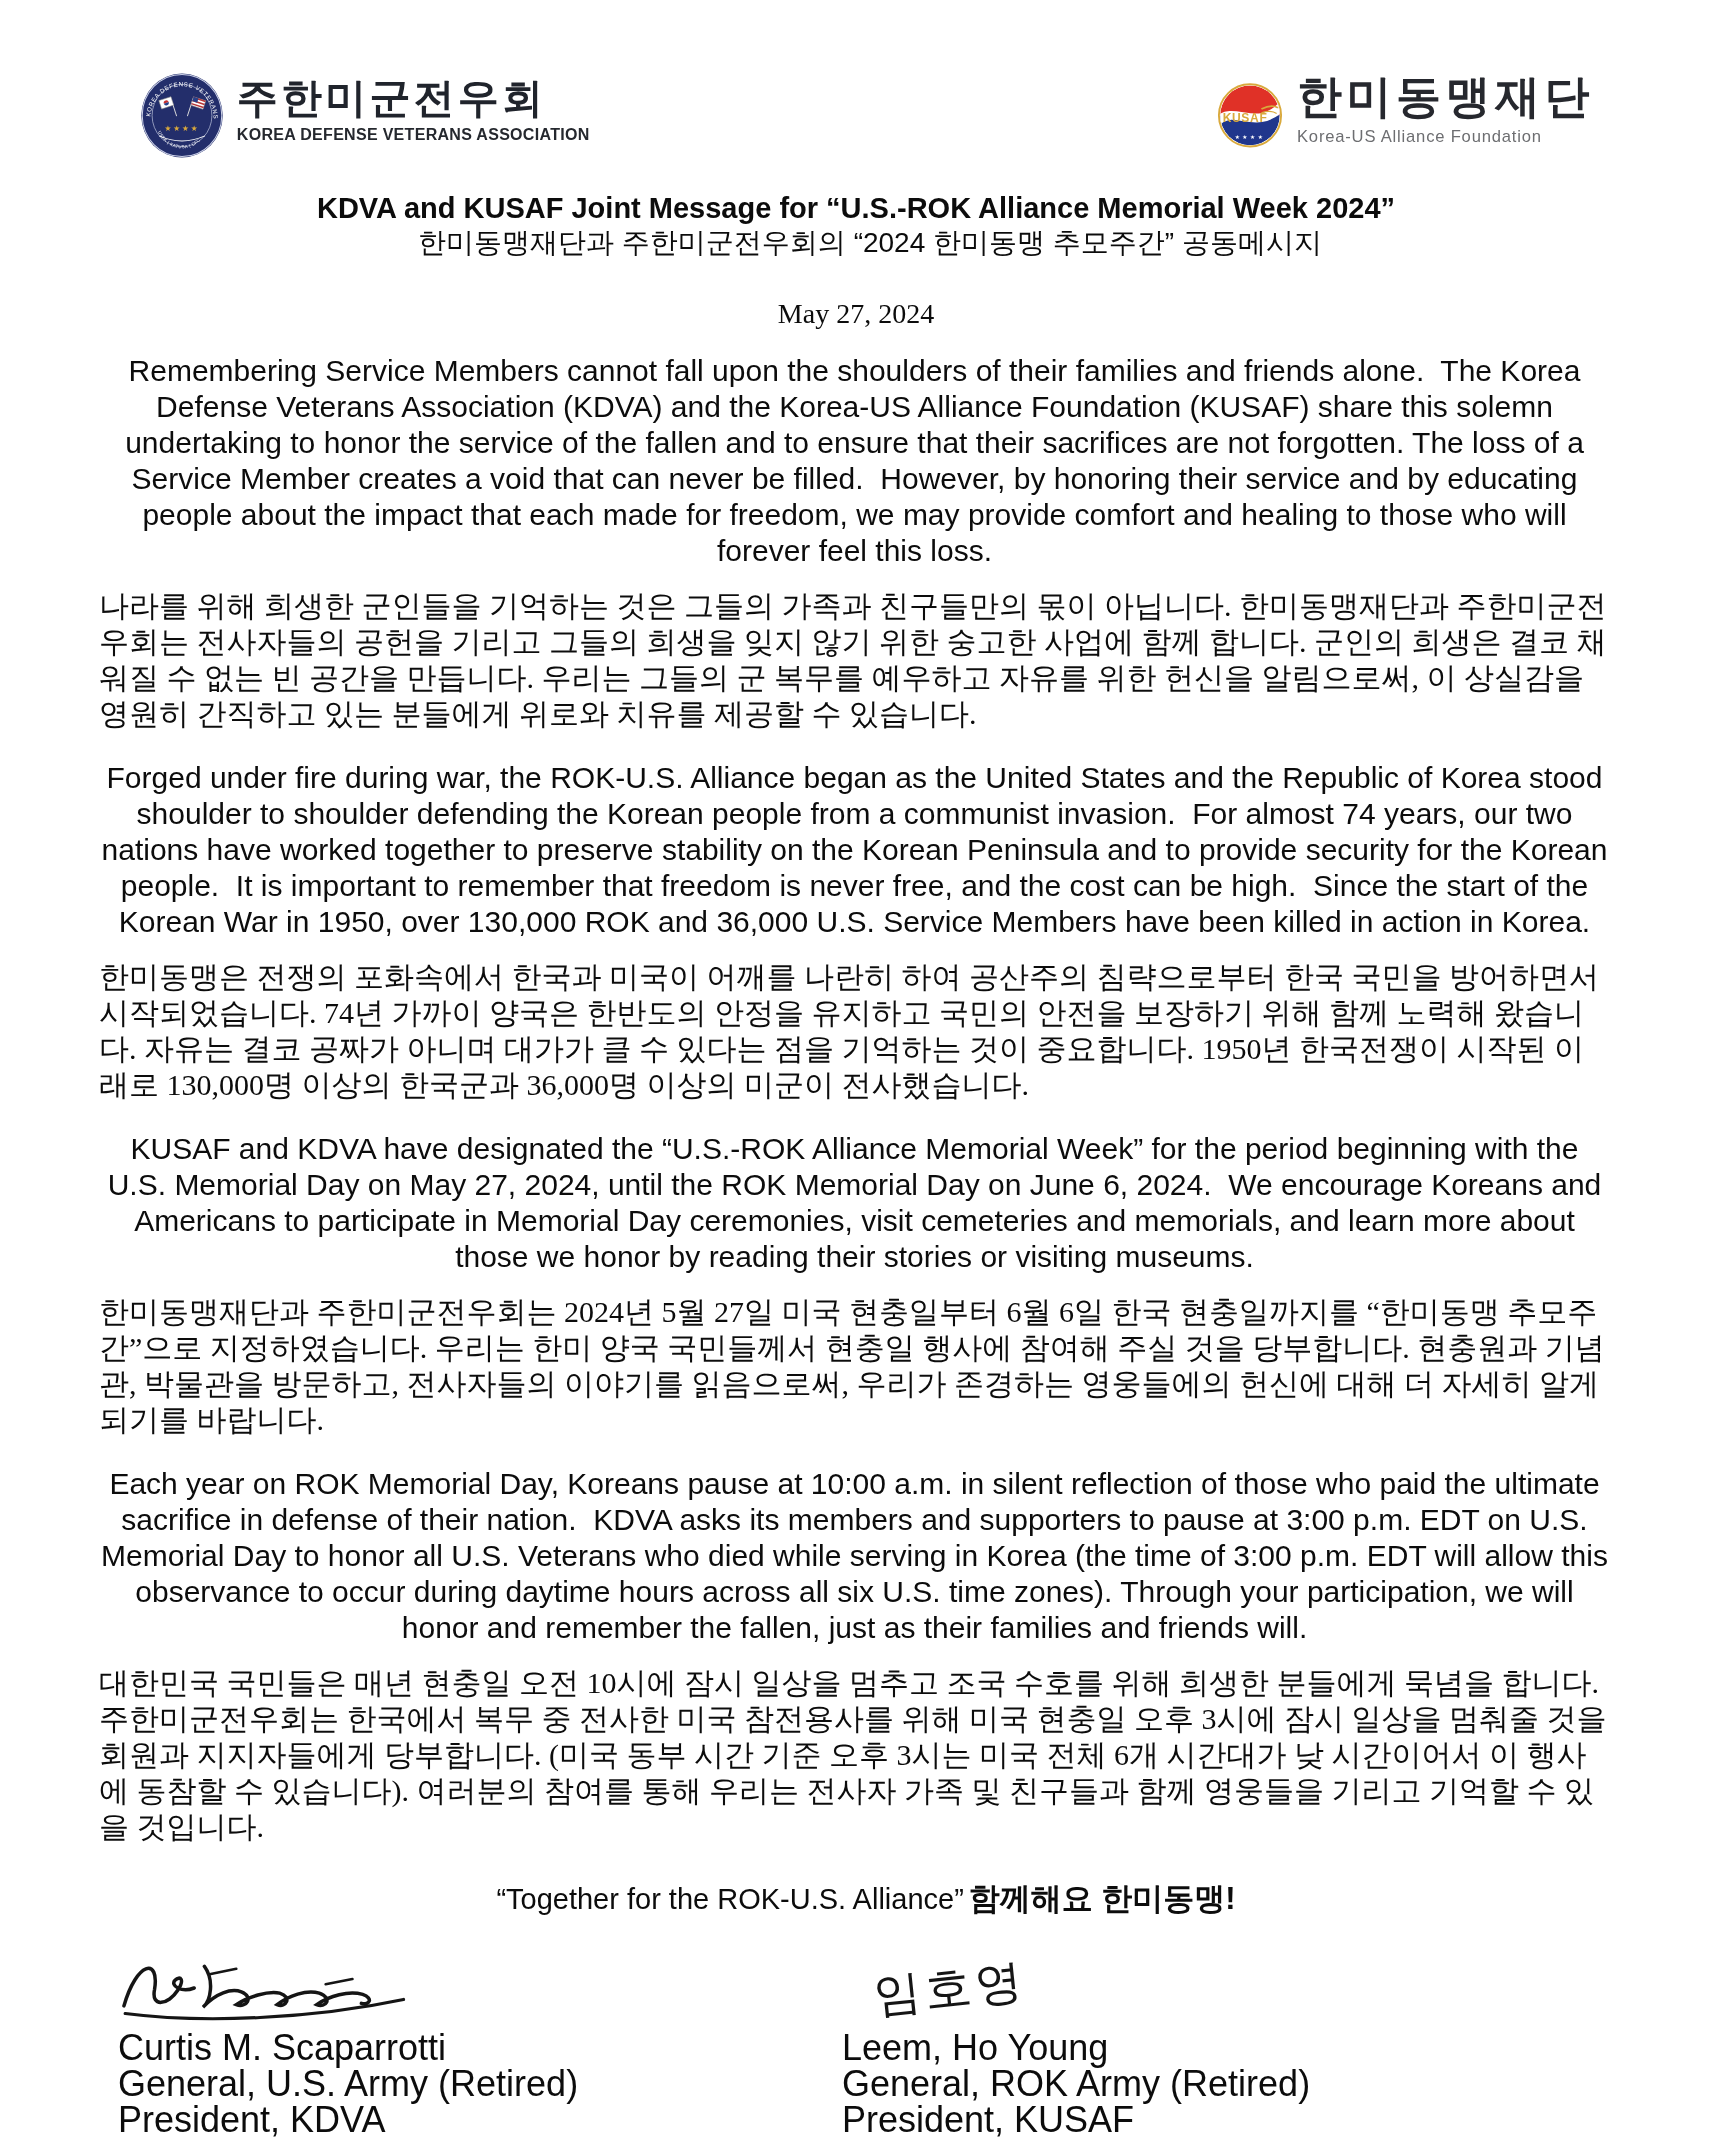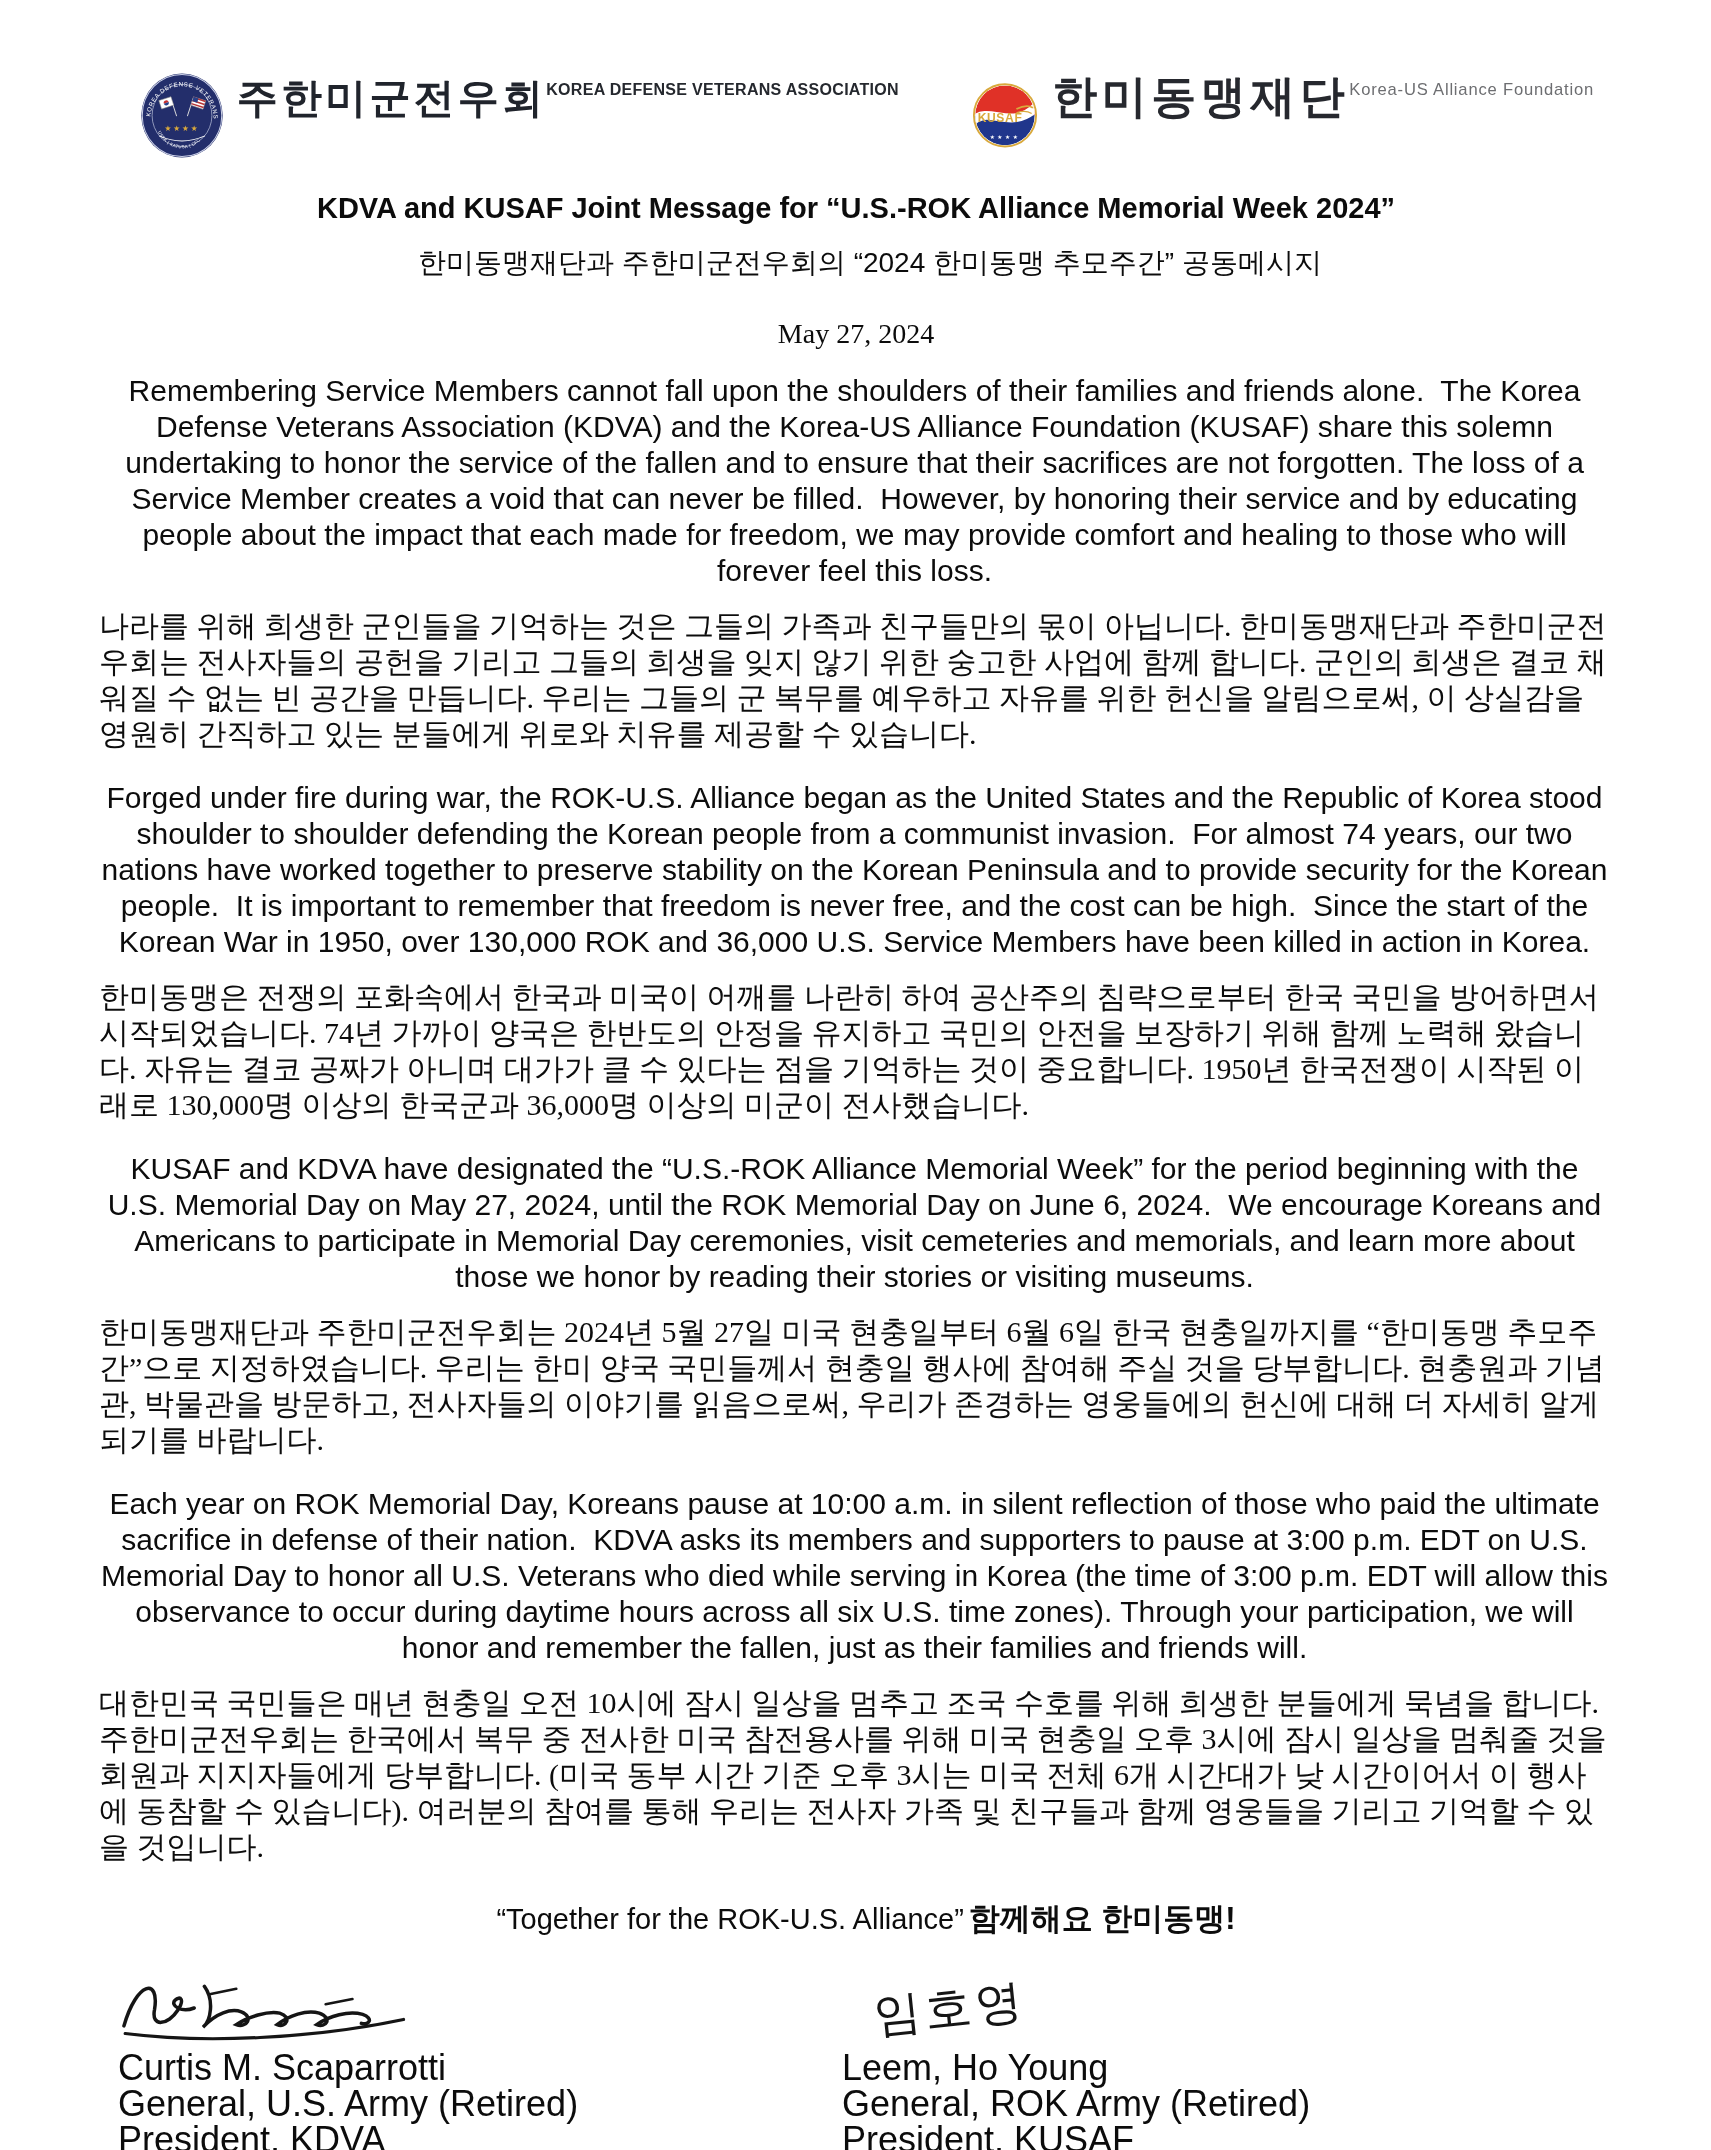--- a/index.html
+++ b/index.html
@@ -2,29 +2,29 @@
 <html style="font-size:10.2px"><head>
 <meta charset="utf-8">
 <style>
   html,body{margin:0;padding:0;background:#ffffff;}
   .page{width:1712px;height:2151px;position:relative;background:#ffffff;
         font-family:"Liberation Sans",sans-serif;color:#0c0c0c;overflow:hidden;}
   .header{display:flex;justify-content:space-between;align-items:flex-start;
           padding:72px 118px 0 140px;}
   .logo{display:flex;align-items:flex-start;}
   .logo .emblem{flex:0 0 auto;}
-  .logo-text{display:flex;flex-direction:row;}
+  .logo-text{display:flex;flex-direction:column;}
   .kdva-text{margin-left:12.8px;margin-top:3.8px;}
   .kdva-kr{font-size:41px;font-weight:bold;color:#20242c;letter-spacing:3.2px;line-height:1.1;}
   .kdva-en{font-size:16px;font-weight:bold;color:#25282e;margin-top:5.1px;letter-spacing:0.3px;}
   .kusaf-text{margin-left:14px;margin-top:1.3px;}
   .kusaf-kr{font-size:45px;font-weight:bold;color:#26282e;letter-spacing:4.5px;line-height:1.05;}
   .kusaf-en{font-size:16.6px;color:#6d6e71;margin-top:6.4px;letter-spacing:0.8px;}
   .title{text-align:center;font-weight:bold;font-size:29px;margin-top:32px;line-height:34px;}
-  .subtitle{text-align:center;font-size:28px;margin-top:21px;line-height:34px;font-weight:normal;padding-left:28px;}
+  .subtitle{text-align:center;font-size:28px;margin-top:1px;line-height:34px;font-weight:normal;padding-left:28px;}
   .date{text-align:center;font-size:28px;margin-top:38px;font-family:Liberation Serif, serif;}
   .body{margin:23px 102px 0 99px;}
   p.en{font-size:30px;line-height:36px;margin:0 0 19px 0;white-space:pre-wrap;
        font-family:"Liberation Sans",sans-serif;text-align:center;}
   p.ko{font-size:30px;line-height:36px;margin:0 0 28px 0;white-space:pre-wrap;
        font-family:"Liberation Serif","DejaVu Serif",serif;}
   .closing{text-align:center;margin-top:33px;white-space:nowrap;}
   .closing-en{font-size:29px;margin-left:20px;}
   .closing-ko{font-size:31px;font-weight:bold;margin-left:2px;}
   .signatures{display:flex;margin:29px 102px 0 99px;}

